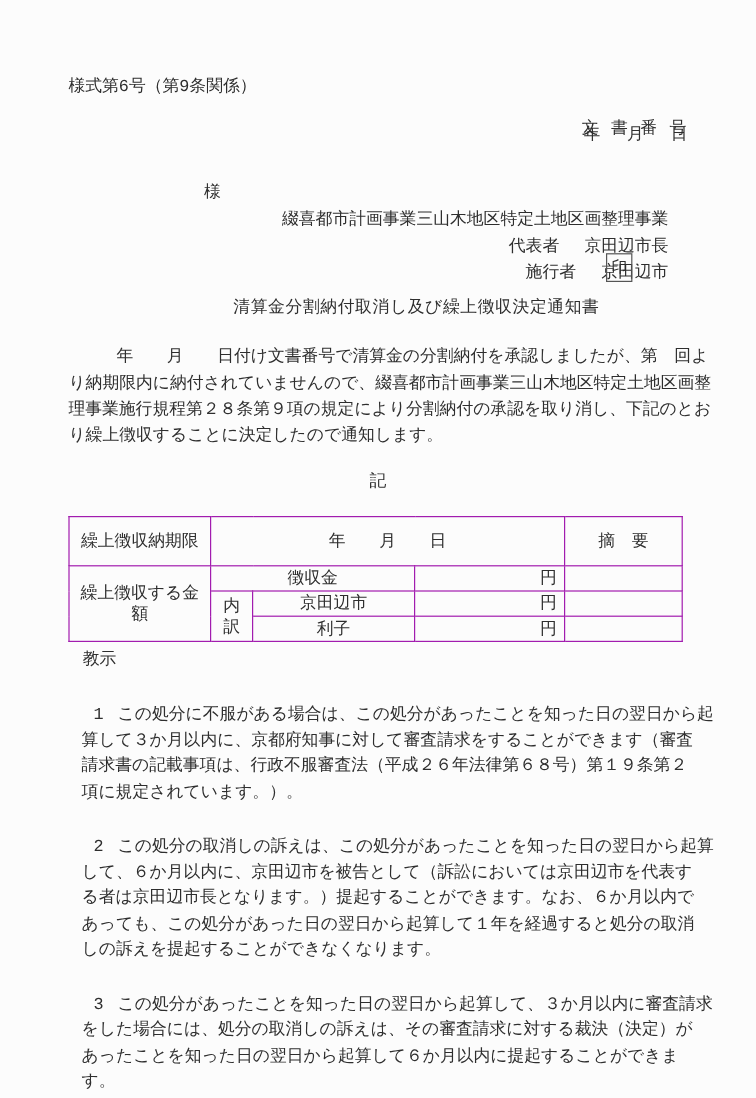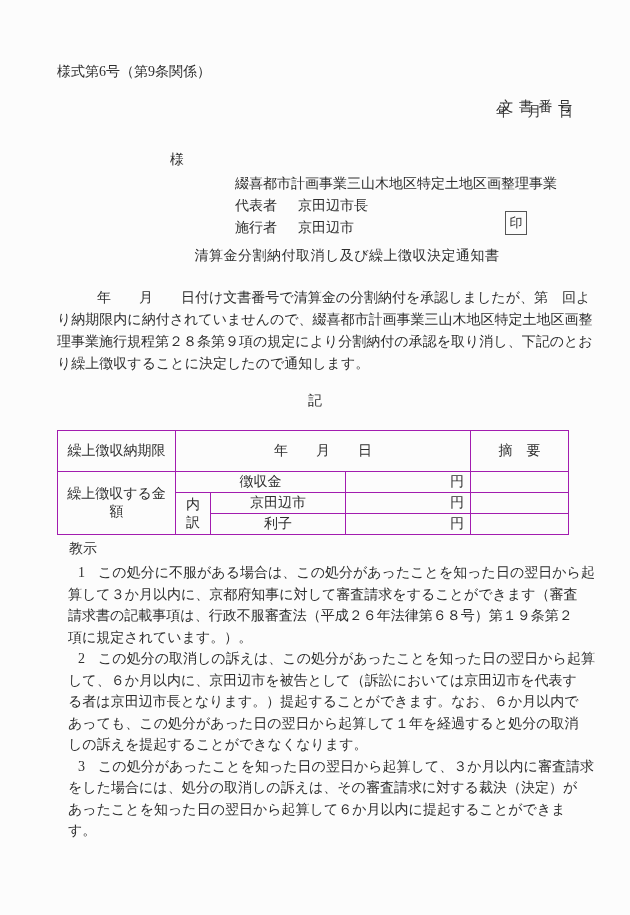--- a/index.html
+++ b/index.html
@@ -5,29 +5,29 @@
   html,body{margin:0;padding:0;}
   body{
     width:630px;height:915px;
     background:#fcfcfc;
     font-family:"Liberation Serif","DejaVu Serif",serif;
     color:#2e2e2e;
     position:relative;
     font-size:14px;
     -webkit-font-smoothing:antialiased;
   }
-  .abs{position:absolute;}
+  .abs{position:absolute;font-family:Liberation Mono, monospace;}
   .center{text-align:center;}
 
   #form-label{left:57px;top:63px;}
   #doc-number{right:57px;top:98px;letter-spacing:1px;}
   #date-line{right:57px;top:103px;}
   #addressee{left:170px;top:151px;}
   #issuer-block{left:235px;top:173px;line-height:22px;}
-  .issuer-row{white-space:pre;}
+  .issuer-row{white-space:pre;text-align:right;}
   .issuer-gap{display:inline-block;width:21px;}
   #seal-box{
     left:505px;top:211px;width:20px;height:22px;
     border:1px solid #555;
     display:flex;align-items:center;justify-content:center;
     font-size:13px;
   }
   #doc-title{left:0;top:247px;width:630px;text-align:center;letter-spacing:0.5px;padding-left:32px;}
   #body-para{
     left:57px;top:287px;width:524px;
@@ -53,21 +53,21 @@
   #kyoji-heading{left:69px;top:540px;}
   #kyoji-list{left:68px;top:562px;width:520px;}
   .kyoji-item{
     position:relative;
     line-height:21.5px;
   }
   .kyoji-item .num{
     position:absolute;left:10px;top:0;
   }
   .kyoji-item .itext{
-    white-space:pre;text-indent:30px;display:block;
+    white-space:pre;text-indent:30px;display:block;margin-top:24px;
   }
 </style>
 </head>
 <body>
 
 <div class="abs" id="form-label">様式第6号（第9条関係）</div>
 <div class="abs" id="doc-number">文 書 番 号</div>
 <div class="abs" id="date-line">年　 月　 日</div>
 
 <div class="abs" id="addressee">様</div>

